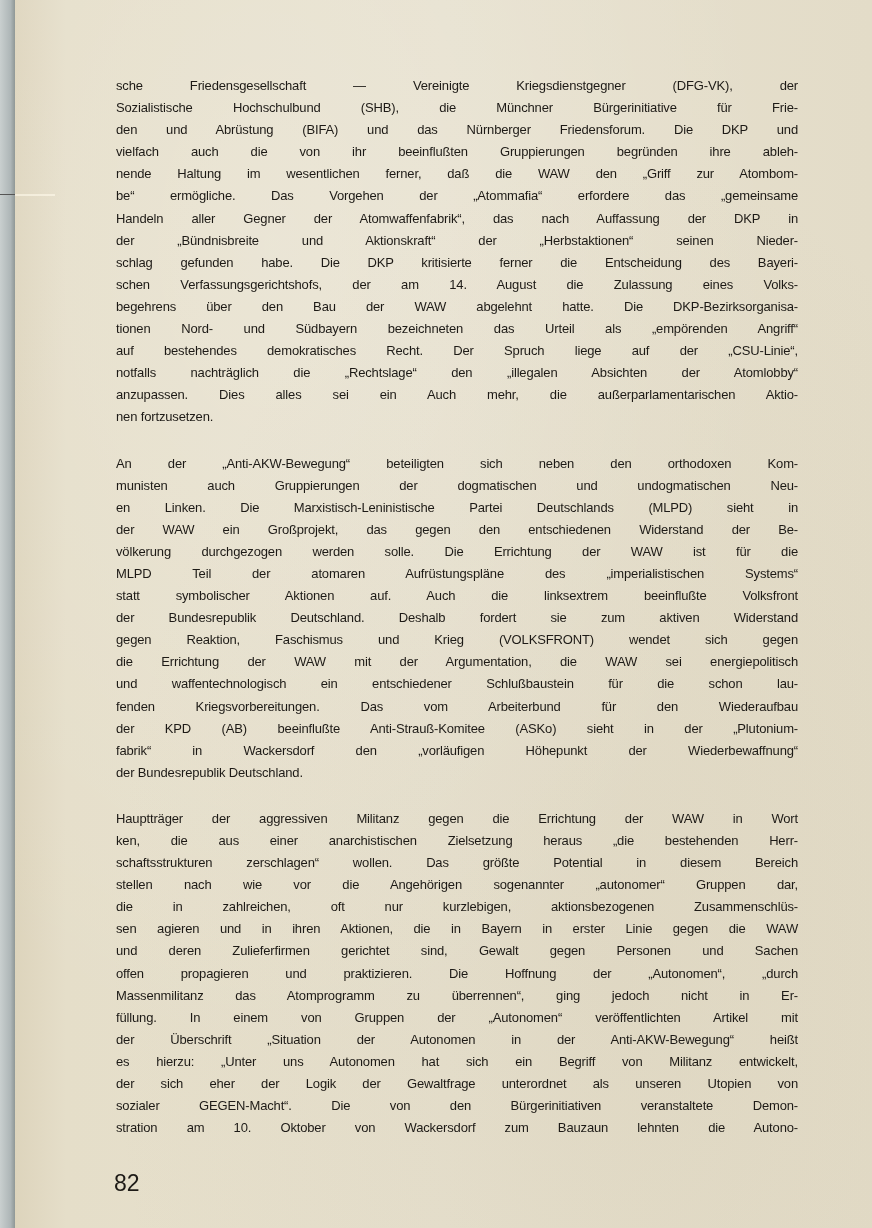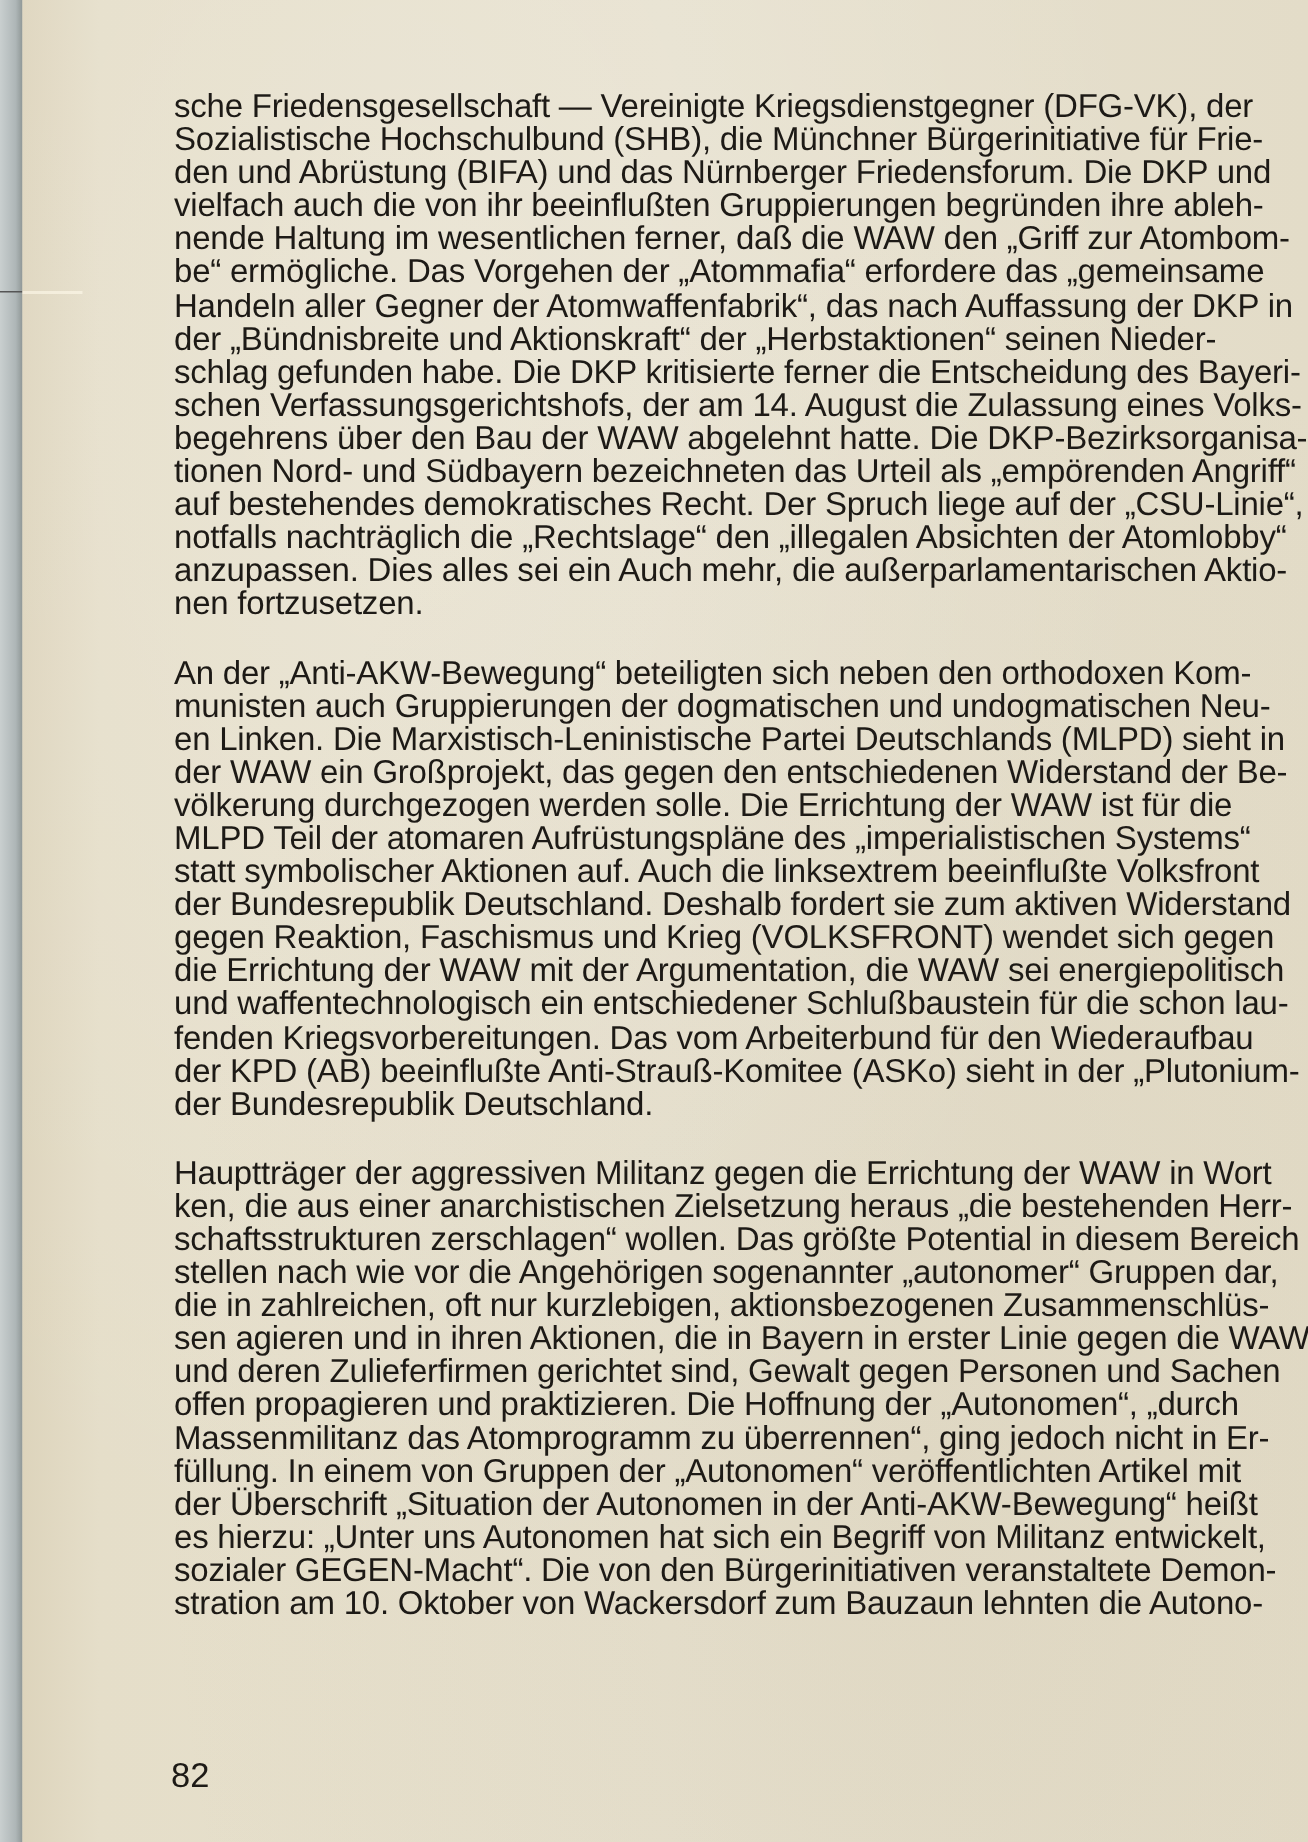--- a/index.html
+++ b/index.html
@@ -45,24 +45,24 @@
       position: absolute;
       left: 15px;
       top: 194px;
       width: 40px;
       height: 2px;
       background: rgba(255,250,235,0.6);
     }
     .text-block {
       position: absolute;
       left: 116px;
-      top: 60px;
+      top: 75px;
       width: 682px;
       color: #1d1a16;
-      font-size: 22px;
+      font-size: 13px;
       letter-spacing: -0.15px;
     }
     .para {
       margin: 0;
     }
     .para + .para {
       margin-top: 24px;
     }
     .line {
       display: block;
@@ -118,33 +118,35 @@
     <span class="line">der WAW ein Großprojekt, das gegen den entschiedenen Widerstand der Be-</span>
     <span class="line">völkerung durchgezogen werden solle. Die Errichtung der WAW ist für die</span>
     <span class="line">MLPD Teil der atomaren Aufrüstungspläne des „imperialistischen Systems“</span>
     <span class="line">statt symbolischer Aktionen auf. Auch die linksextrem beeinflußte Volksfront</span>
     <span class="line">der Bundesrepublik Deutschland. Deshalb fordert sie zum aktiven Widerstand</span>
     <span class="line">gegen Reaktion, Faschismus und Krieg (VOLKSFRONT) wendet sich gegen</span>
     <span class="line">die Errichtung der WAW mit der Argumentation, die WAW sei energiepolitisch</span>
     <span class="line">und waffentechnologisch ein entschiedener Schlußbaustein für die schon lau-</span>
     <span class="line">fenden Kriegsvorbereitungen. Das vom Arbeiterbund für den Wiederaufbau</span>
     <span class="line">der KPD (AB) beeinflußte Anti-Strauß-Komitee (ASKo) sieht in der „Plutonium-</span>
+    <span class="line">fabrik“ in Wackersdorf den „vorläufigen Höhepunkt der Wiederbewaffnung“</span>
     <span class="line last">der Bundesrepublik Deutschland.</span>
   </p>
   <p class="para">
     <span class="line">Hauptträger der aggressiven Militanz gegen die Errichtung der WAW in Wort</span>
     <span class="line">ken, die aus einer anarchistischen Zielsetzung heraus „die bestehenden Herr-</span>
     <span class="line">schaftsstrukturen zerschlagen“ wollen. Das größte Potential in diesem Bereich</span>
     <span class="line">stellen nach wie vor die Angehörigen sogenannter „autonomer“ Gruppen dar,</span>
     <span class="line">die in zahlreichen, oft nur kurzlebigen, aktionsbezogenen Zusammenschlüs-</span>
     <span class="line">sen agieren und in ihren Aktionen, die in Bayern in erster Linie gegen die WAW</span>
     <span class="line">und deren Zulieferfirmen gerichtet sind, Gewalt gegen Personen und Sachen</span>
     <span class="line">offen propagieren und praktizieren. Die Hoffnung der „Autonomen“, „durch</span>
     <span class="line">Massenmilitanz das Atomprogramm zu überrennen“, ging jedoch nicht in Er-</span>
     <span class="line">füllung. In einem von Gruppen der „Autonomen“ veröffentlichten Artikel mit</span>
     <span class="line">der Überschrift „Situation der Autonomen in der Anti-AKW-Bewegung“ heißt</span>
     <span class="line">es hierzu: „Unter uns Autonomen hat sich ein Begriff von Militanz entwickelt,</span>
+    <span class="line">der sich eher der Logik der Gewaltfrage unterordnet als unseren Utopien von</span>
     <span class="line">sozialer GEGEN-Macht“. Die von den Bürgerinitiativen veranstaltete Demon-</span>
     <span class="line">stration am 10. Oktober von Wackersdorf zum Bauzaun lehnten die Autono-</span>
   </p>
 </div>
 
 <div class="page-number">82</div>
 
 </body></html>

